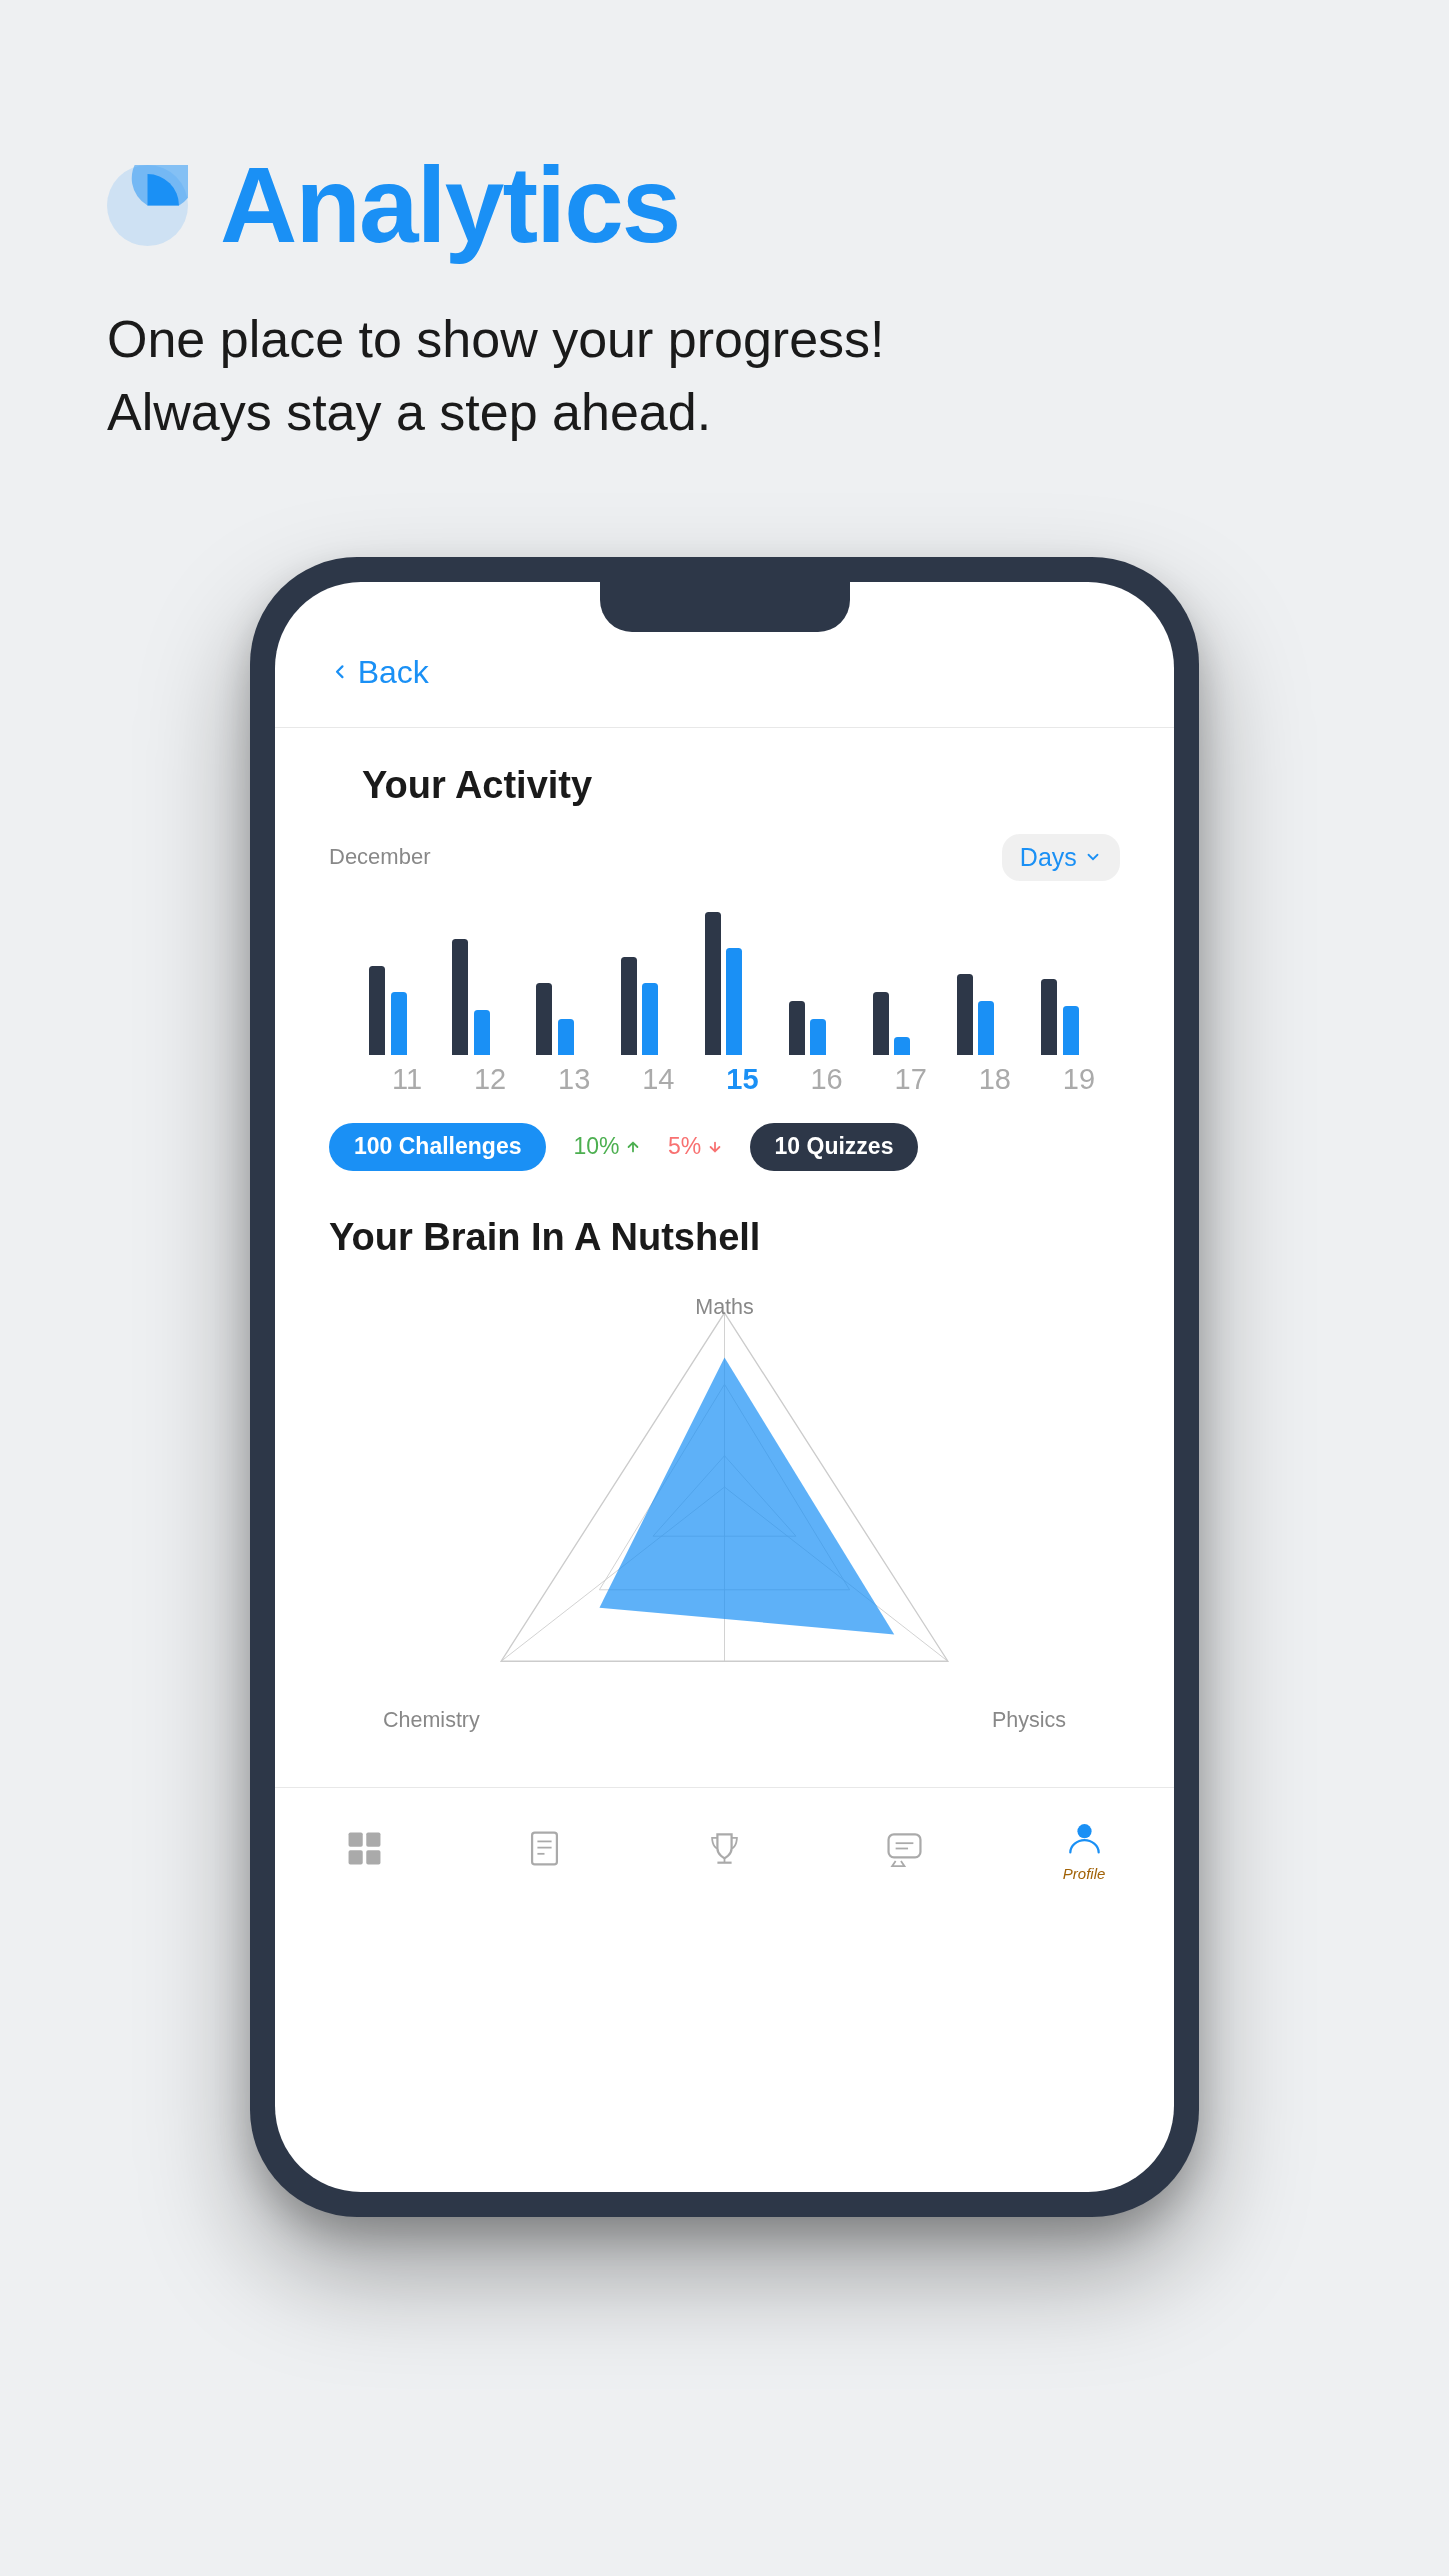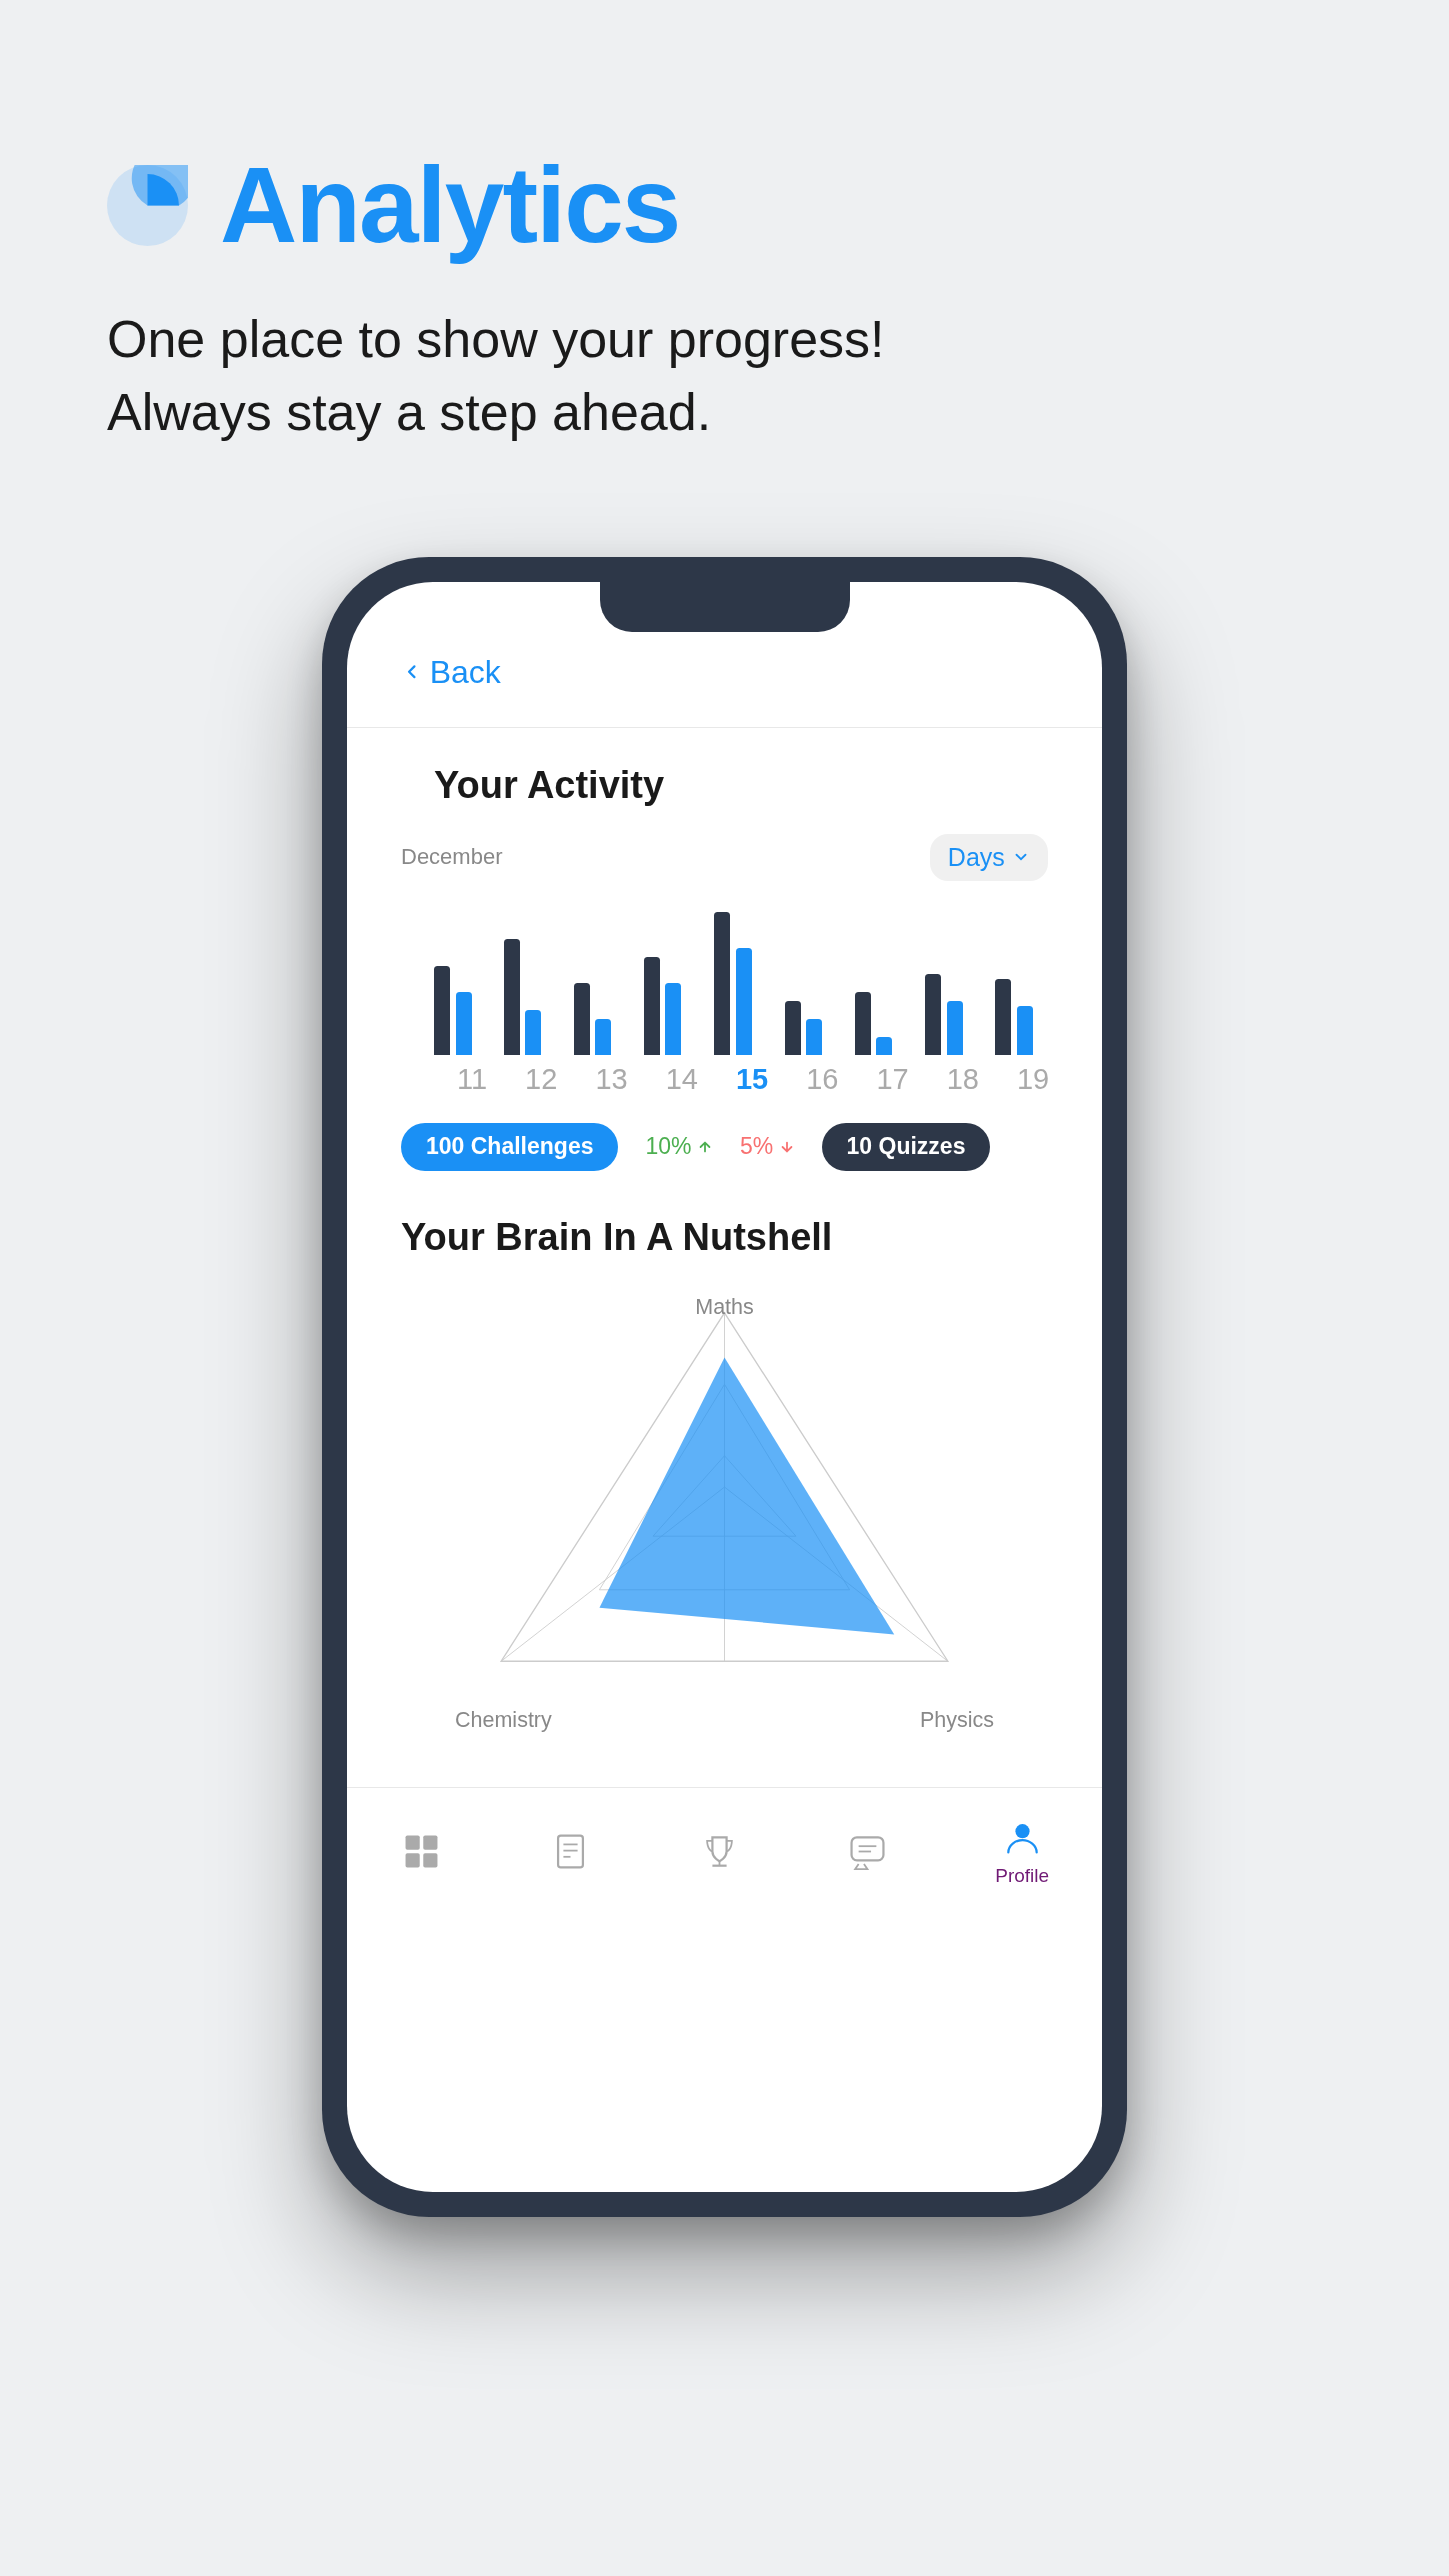--- a/index.html
+++ b/index.html
@@ -40,21 +40,21 @@
     }
 
     
     .phone-container {
       display: flex;
       justify-content: center;
       align-items: flex-start;
       padding: 54px 0 72px 0;
     }
     .phone-outer {
-      width: 805px;
+      width: 949px;
       background: #2d3748;
       border-radius: 107px;
       padding: 25px;
       box-shadow: 0 54px 107px rgba(0,0,0,0.35), 0 18px 36px rgba(0,0,0,0.2);
       position: relative;
     }
     .phone-notch {
       position: absolute;
       top: 25px;
       left: 50%;
@@ -244,22 +244,23 @@
       cursor: pointer;
     }
     .nav-icon {
       width: 43px;
       height: 43px;
       display: flex;
       align-items: center;
       justify-content: center;
     }
     .nav-label {
-      font-size: 19px;
-      color: #701a75;
+      font-size: 15px;
+      color: #a16207;
+      font-style: italic;
     }
   </style>
 </head>
 <body>
 
 <div class="header-section">
   <div class="header-title-row">
     <svg class="analytics-icon" viewBox="0 0 90 90" fill="none" xmlns="http://www.w3.org/2000/svg">
       <circle cx="45" cy="45" r="45" fill="#1a90f5" opacity="0.15"></circle>
       <path d="M45 10 A35 35 0 0 1 80 45 L45 45 Z" fill="#1a90f5"></path>

